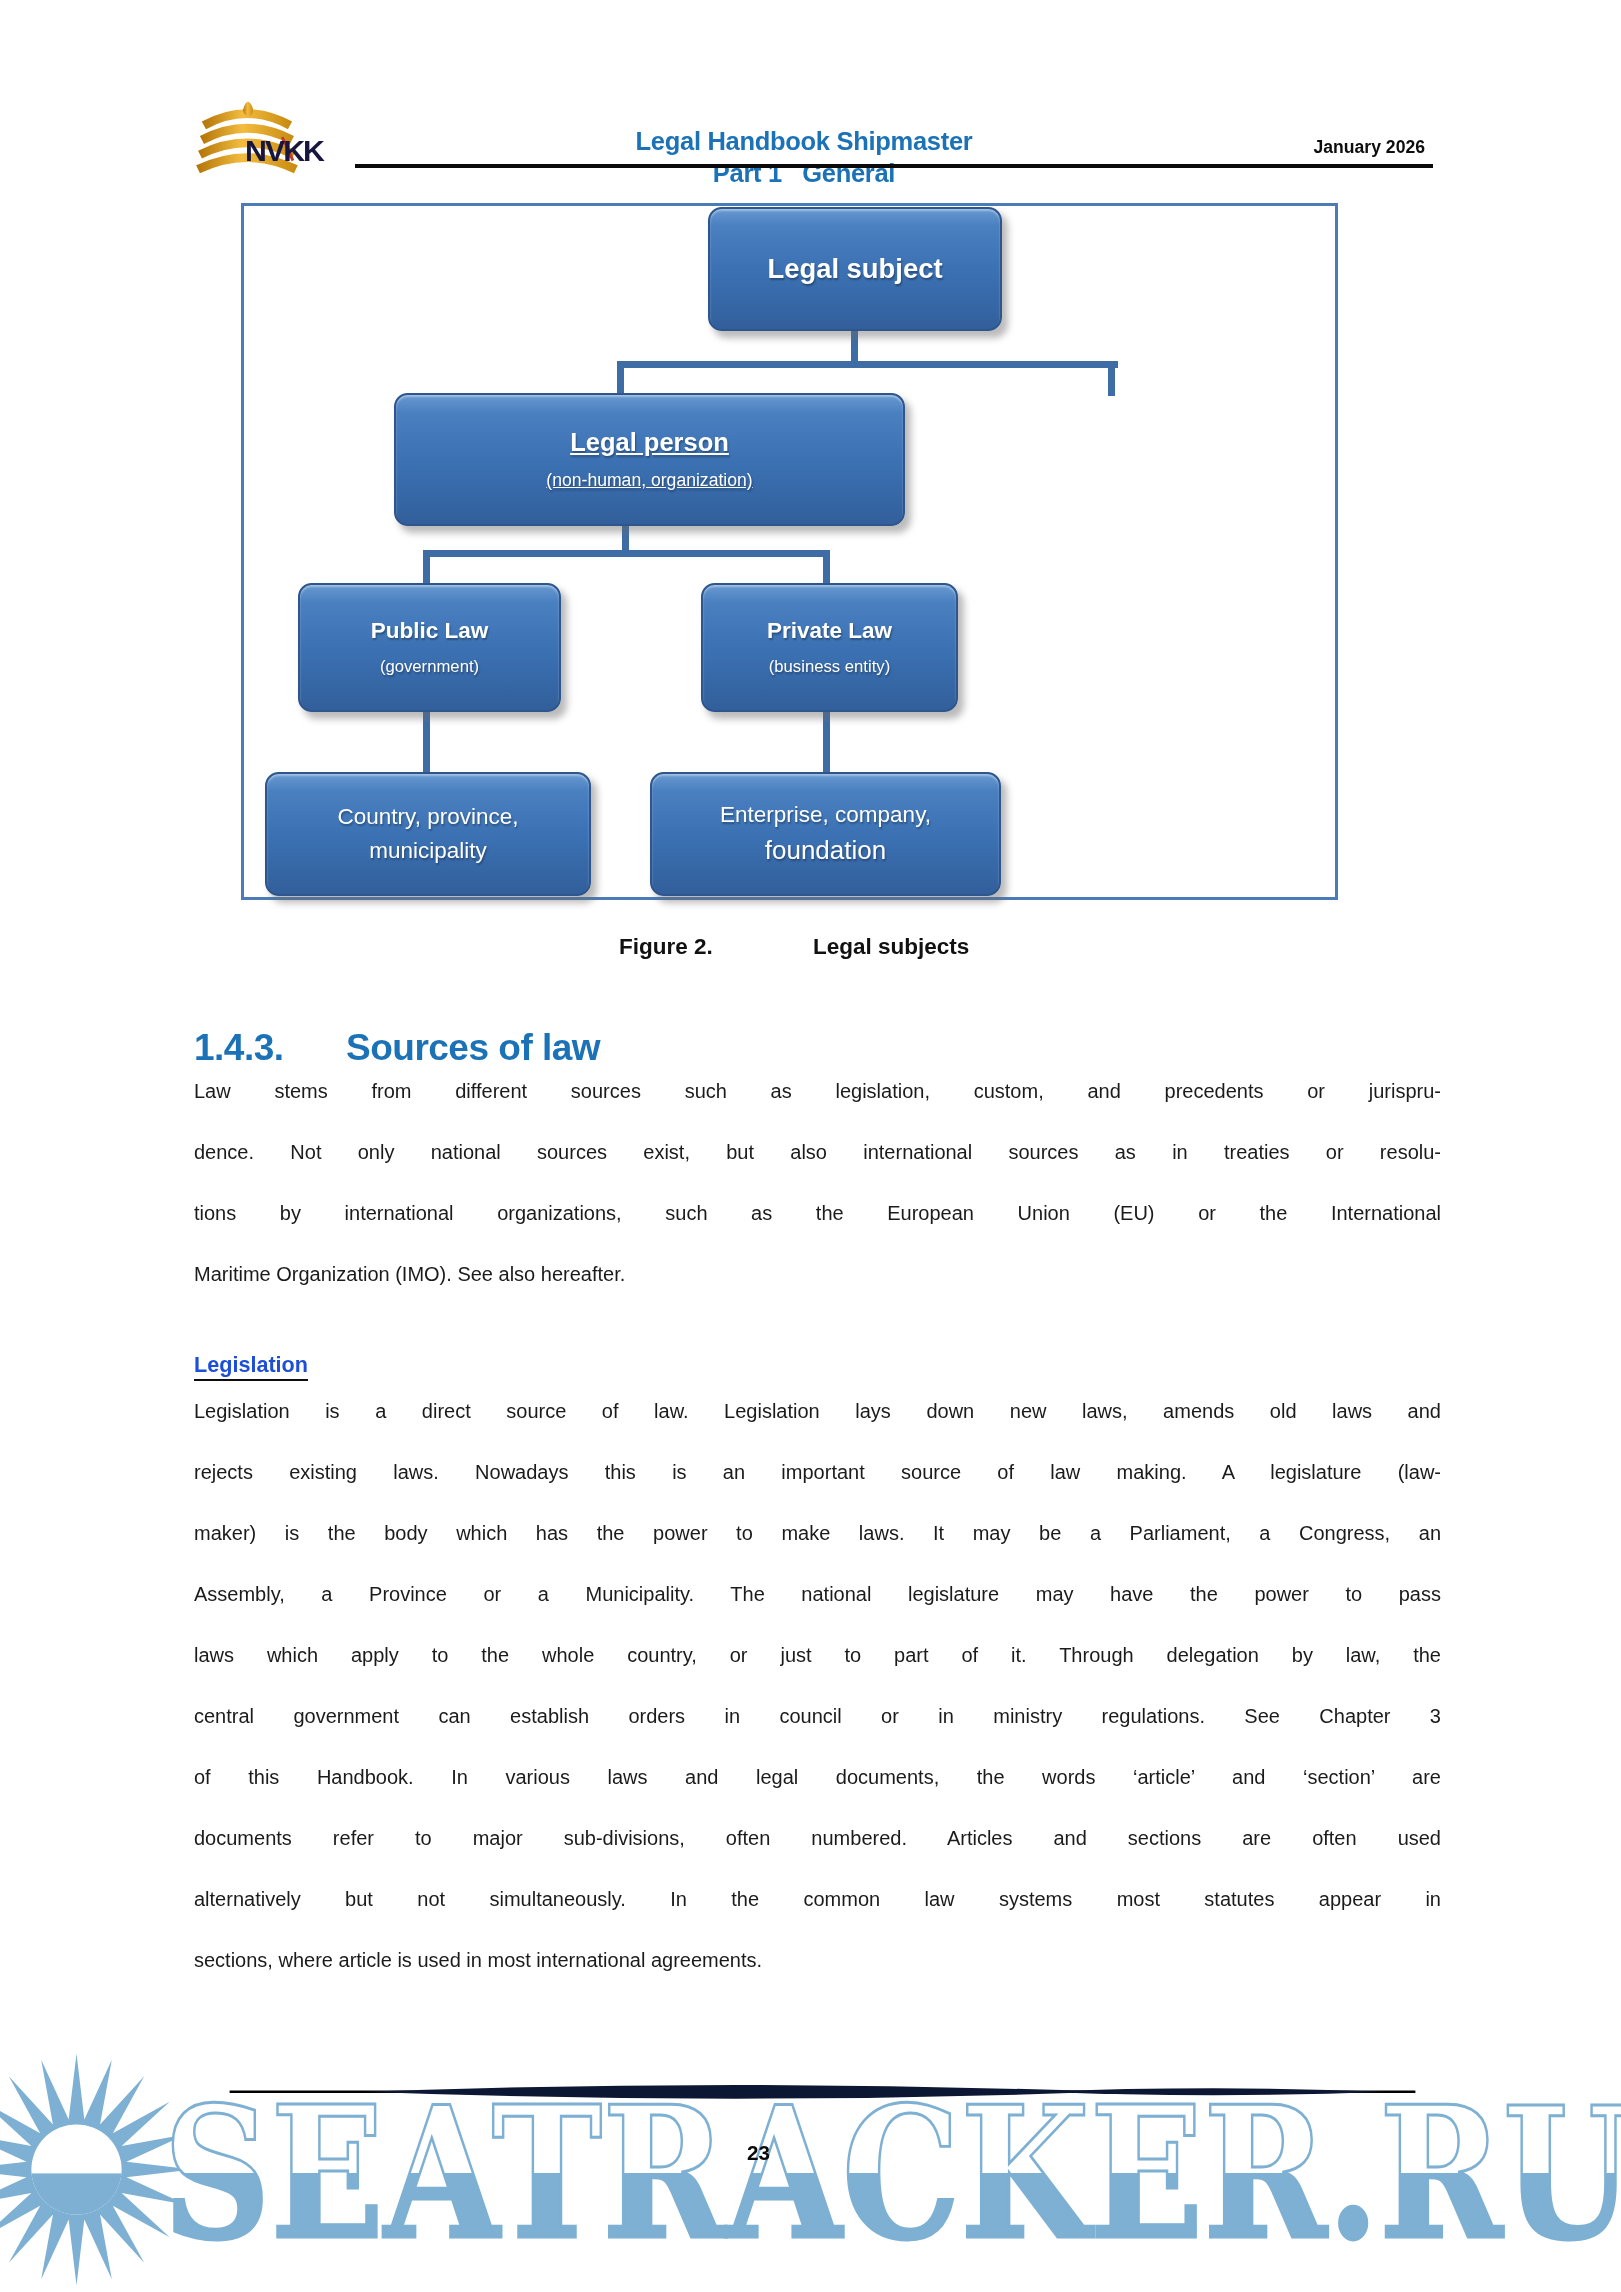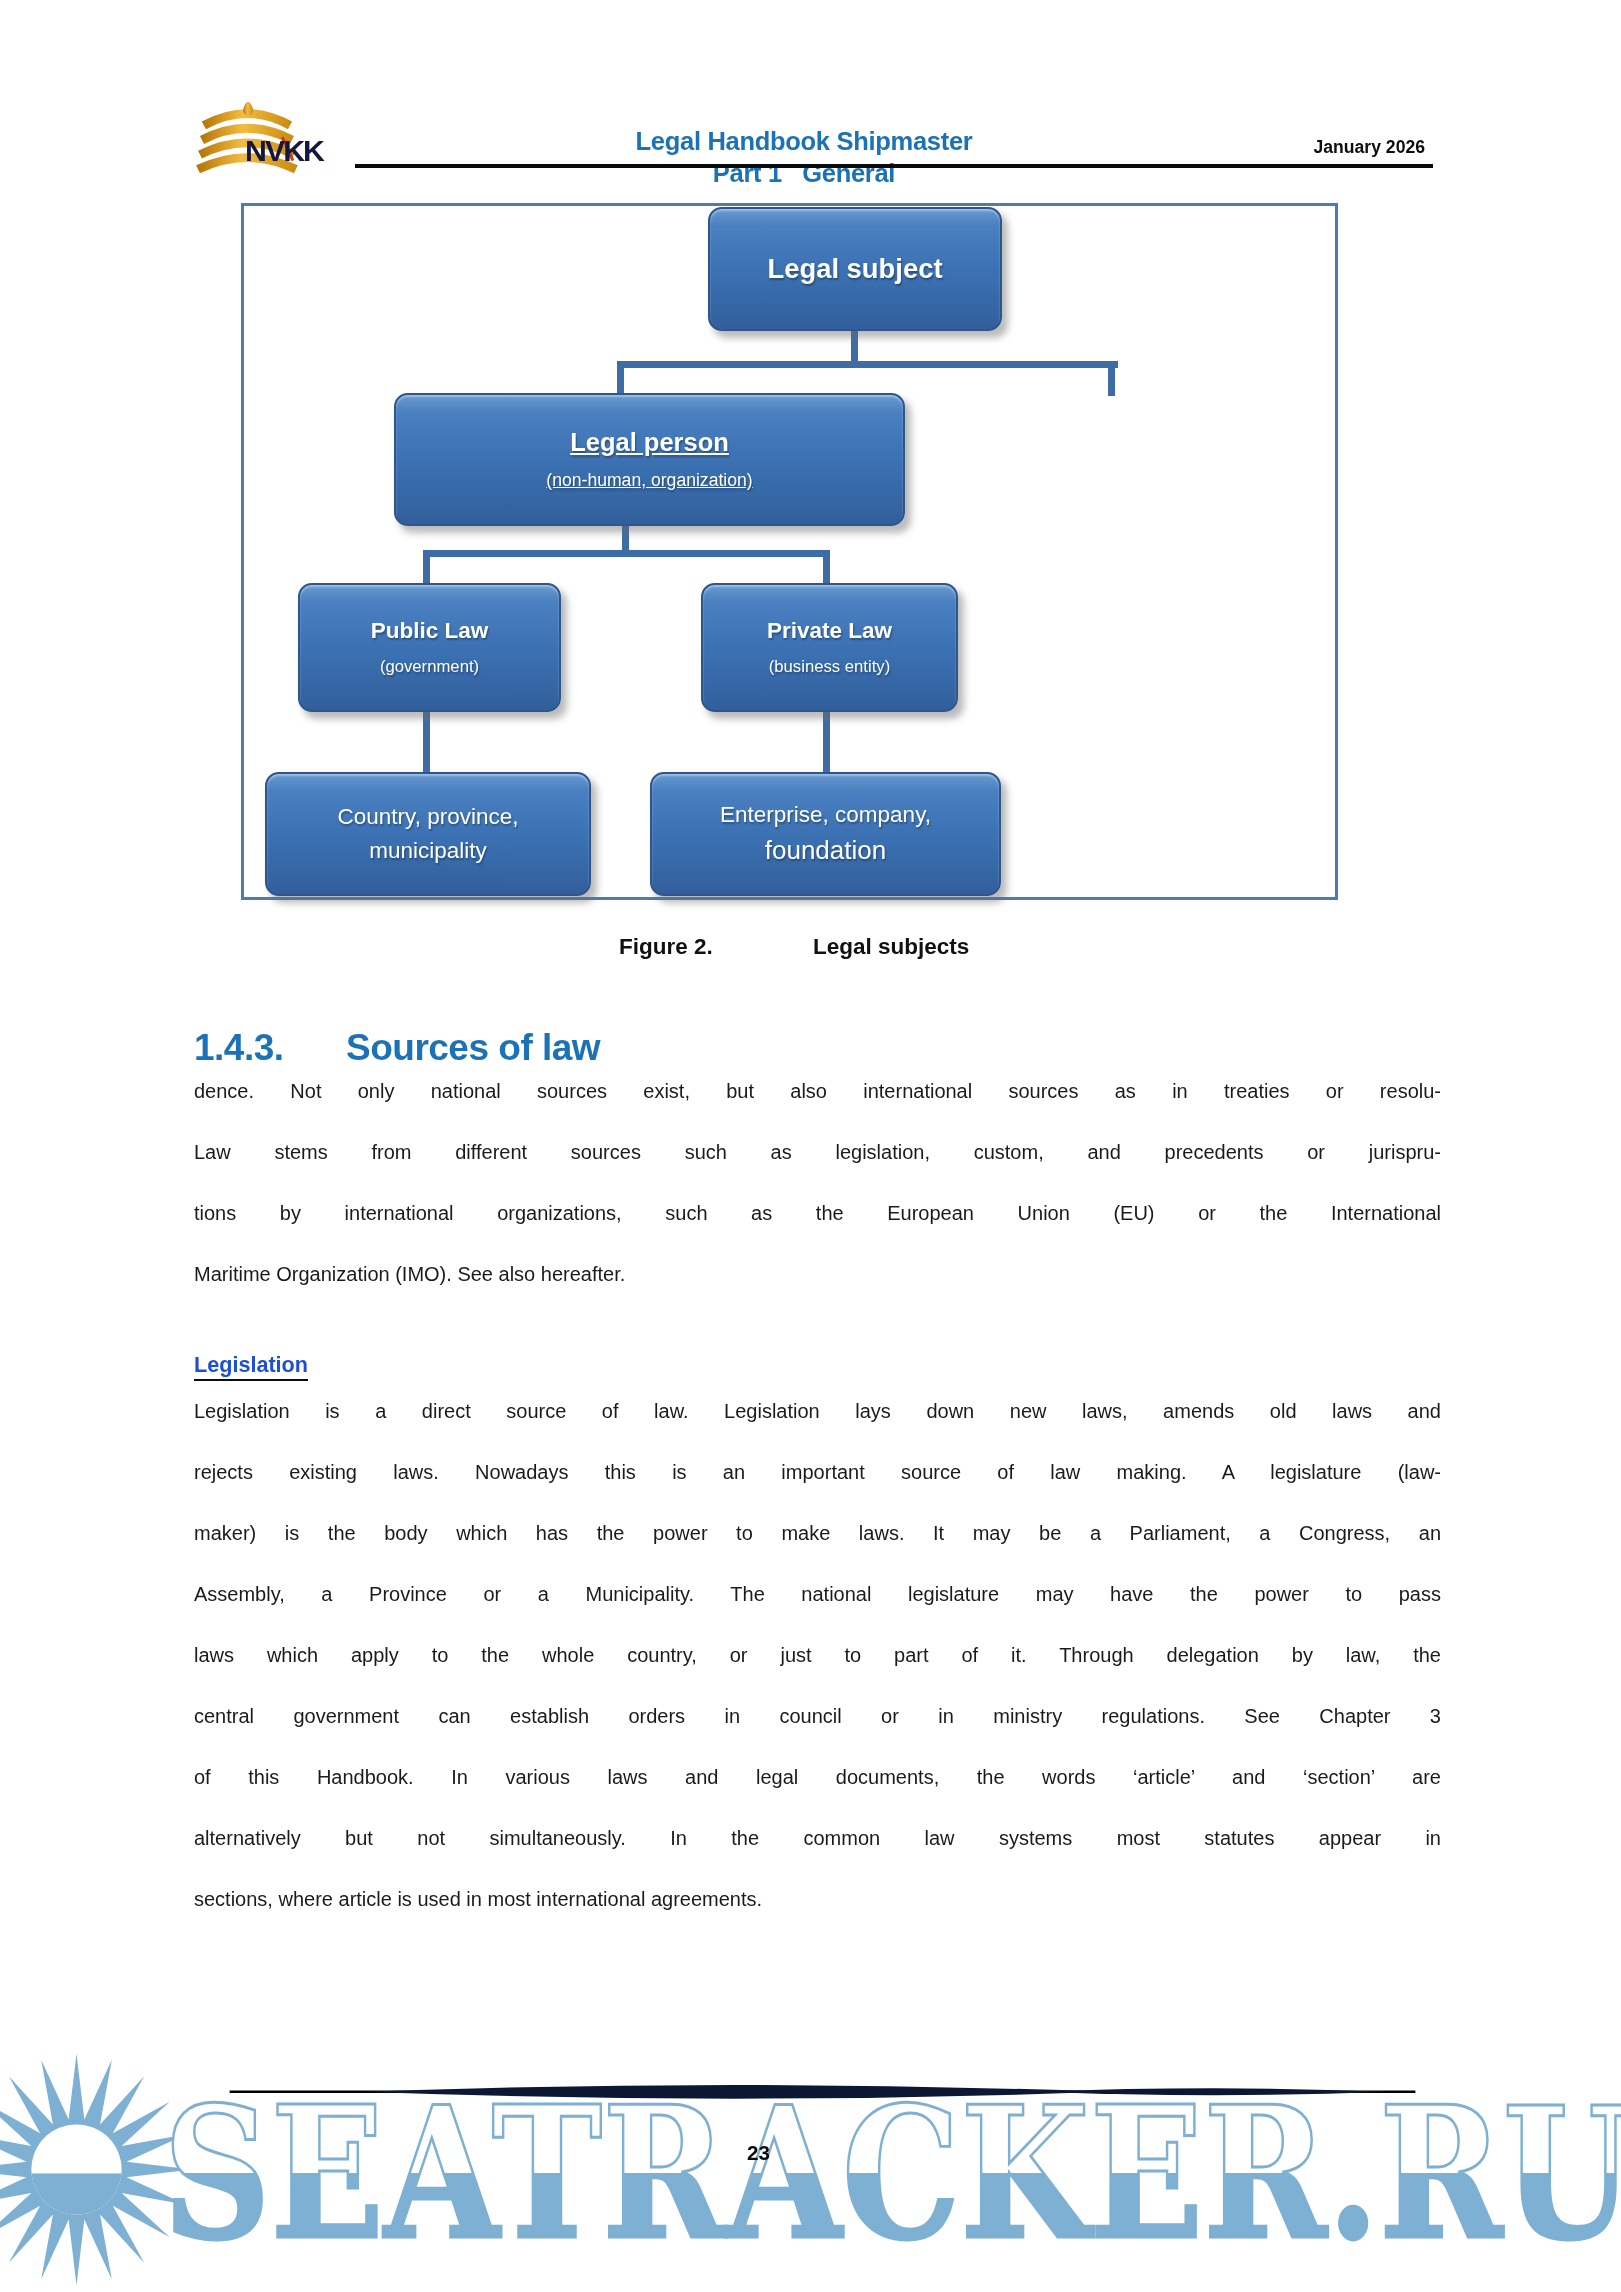--- a/index.html
+++ b/index.html
@@ -178,38 +178,39 @@
 
   <div class="abs cap">
     <span class="cap-label">Figure 2.</span><span>Legal subjects</span>
   </div>
 
   <div class="abs sec-head">
     <span class="sec-num">1.4.3.</span><span>Sources of law</span>
   </div>
 
   <div class="abs para para1">
+      <div class="tline">Law stems from different sources such as legislation, custom, and precedents or jurispru-</div>
       <div class="tline">dence. Not only national sources exist, but also international sources as in treaties or resolu-</div>
-      <div class="tline">Law stems from different sources such as legislation, custom, and precedents or jurispru-</div>
       <div class="tline">tions by international organizations, such as the European Union (EU) or the International</div>
       <div class="tline last">Maritime Organization (IMO). See also hereafter.</div>
     </div>
 
   <div class="abs subhead">
     <span>Legislation</span>
   </div>
 
   <div class="abs para para2">
       <div class="tline">Legislation is a direct source of law. Legislation lays down new laws, amends old laws and</div>
       <div class="tline">rejects existing laws. Nowadays this is an important source of law making. A legislature (law-</div>
       <div class="tline">maker) is the body which has the power to make laws. It may be a Parliament, a Congress, an</div>
       <div class="tline">Assembly, a Province or a Municipality. The national legislature may have the power to pass</div>
       <div class="tline">laws which apply to the whole country, or just to part of it. Through delegation by law, the</div>
       <div class="tline">central government can establish orders in council or in ministry regulations. See Chapter 3</div>
       <div class="tline">of this Handbook. In various laws and legal documents, the words ‘article’ and ‘section’ are</div>
+      <div class="tline">documents refer to major sub-divisions, often numbered. Articles and sections are often used</div>
       <div class="tline">alternatively but not simultaneously. In the common law systems most statutes appear in</div>
       <div class="tline last">sections, where article is used in most international agreements.</div>
     </div>
 
   <svg class="abs z1" style="left:-51px; top:2042px; width:255px; height:255px;" viewBox="0 0 260 260">
     <defs>
       <clipPath id="sunclip">
           <circle cx="130" cy="130" r="46"></circle>
         </clipPath>
     </defs>

